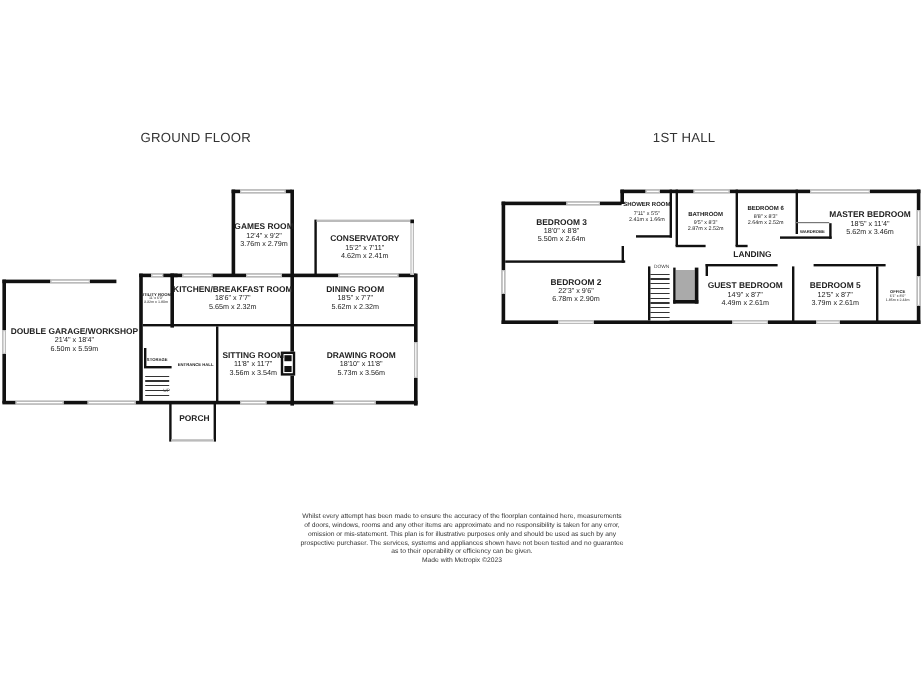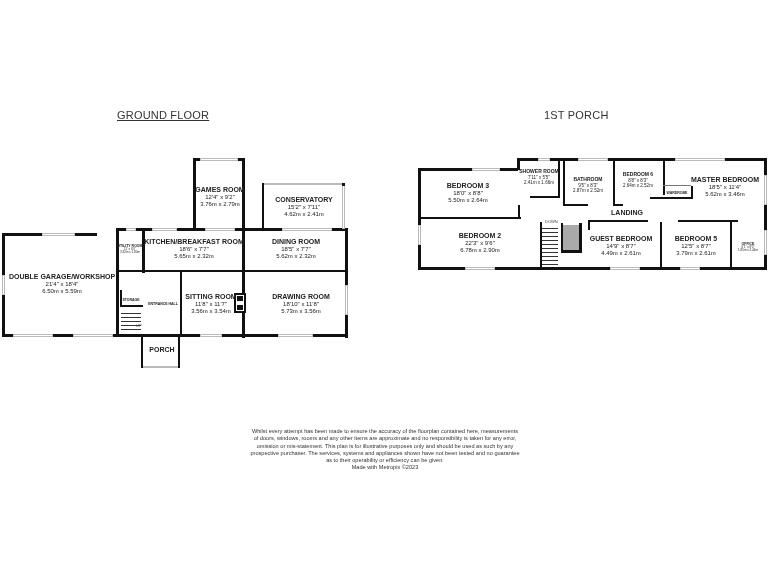--- a/index.html
+++ b/index.html
@@ -13,22 +13,22 @@
   .room.sm .n{font-size:3.5px;}
   .room.sm .d{font-size:3px;}
   .disc{position:absolute;left:235px;top:428px;width:300px;text-align:center;font-size:5.6px;line-height:1.3;color:#333;}
   .grey{position:absolute;background:#aaa;}
   .stairs{position:absolute;background:repeating-linear-gradient(to bottom,#fff 0,#fff 3px,#333 3px,#333 4px);}
   .lbl-small{position:absolute;font-size:4px;color:#444;}
 </style>
 </head>
 <body>
 
-<div class="title" style="left:117px;top:109px;text-decoration:underline;">GROUND FLOOR</div>
-<div class="title" style="left:544px;top:109px;">1ST PORCH</div>
+<div class="title" style="left:117px;top:109px;">GROUND FLOOR</div>
+<div class="title" style="left:544px;top:109px;">1ST HALL</div>
 
 <div>
 
   <div class="w" style="left:2px;top:233px;width:3px;height:103px;"></div>
   <div class="w" style="left:2px;top:233px;width:95px;height:3px;"></div>
   <div class="win" style="left:42px;top:233px;width:33px;height:3px;"></div>
   <div class="w" style="left:2px;top:334px;width:118px;height:3px;"></div>
   <div class="win" style="left:13px;top:334px;width:40px;height:3px;"></div>
   <div class="win" style="left:73px;top:334px;width:40px;height:3px;"></div>
   <div class="win" style="left:2px;top:275px;width:3px;height:20px;"></div>

